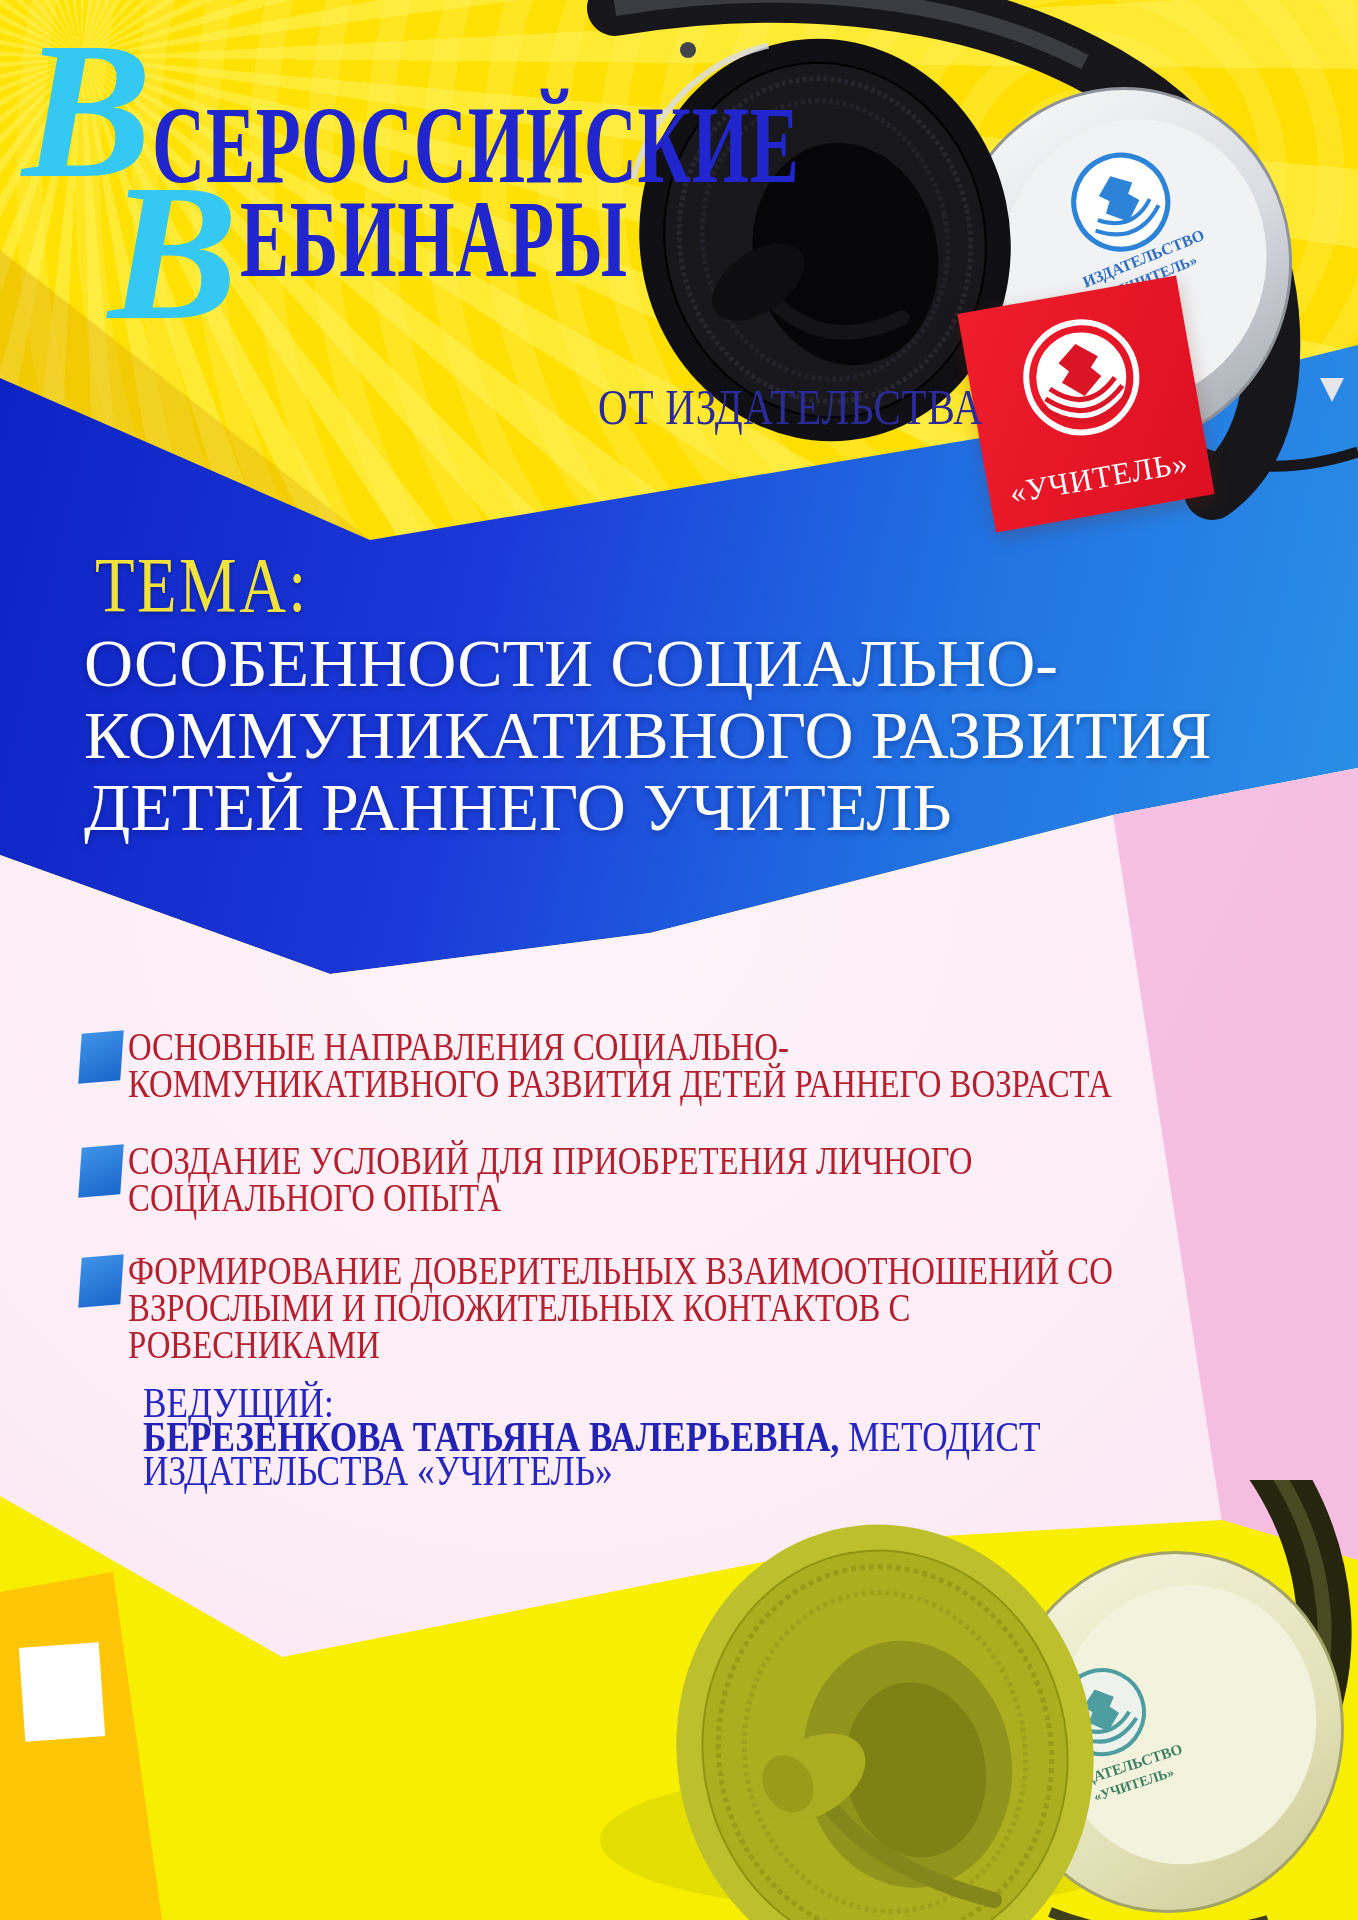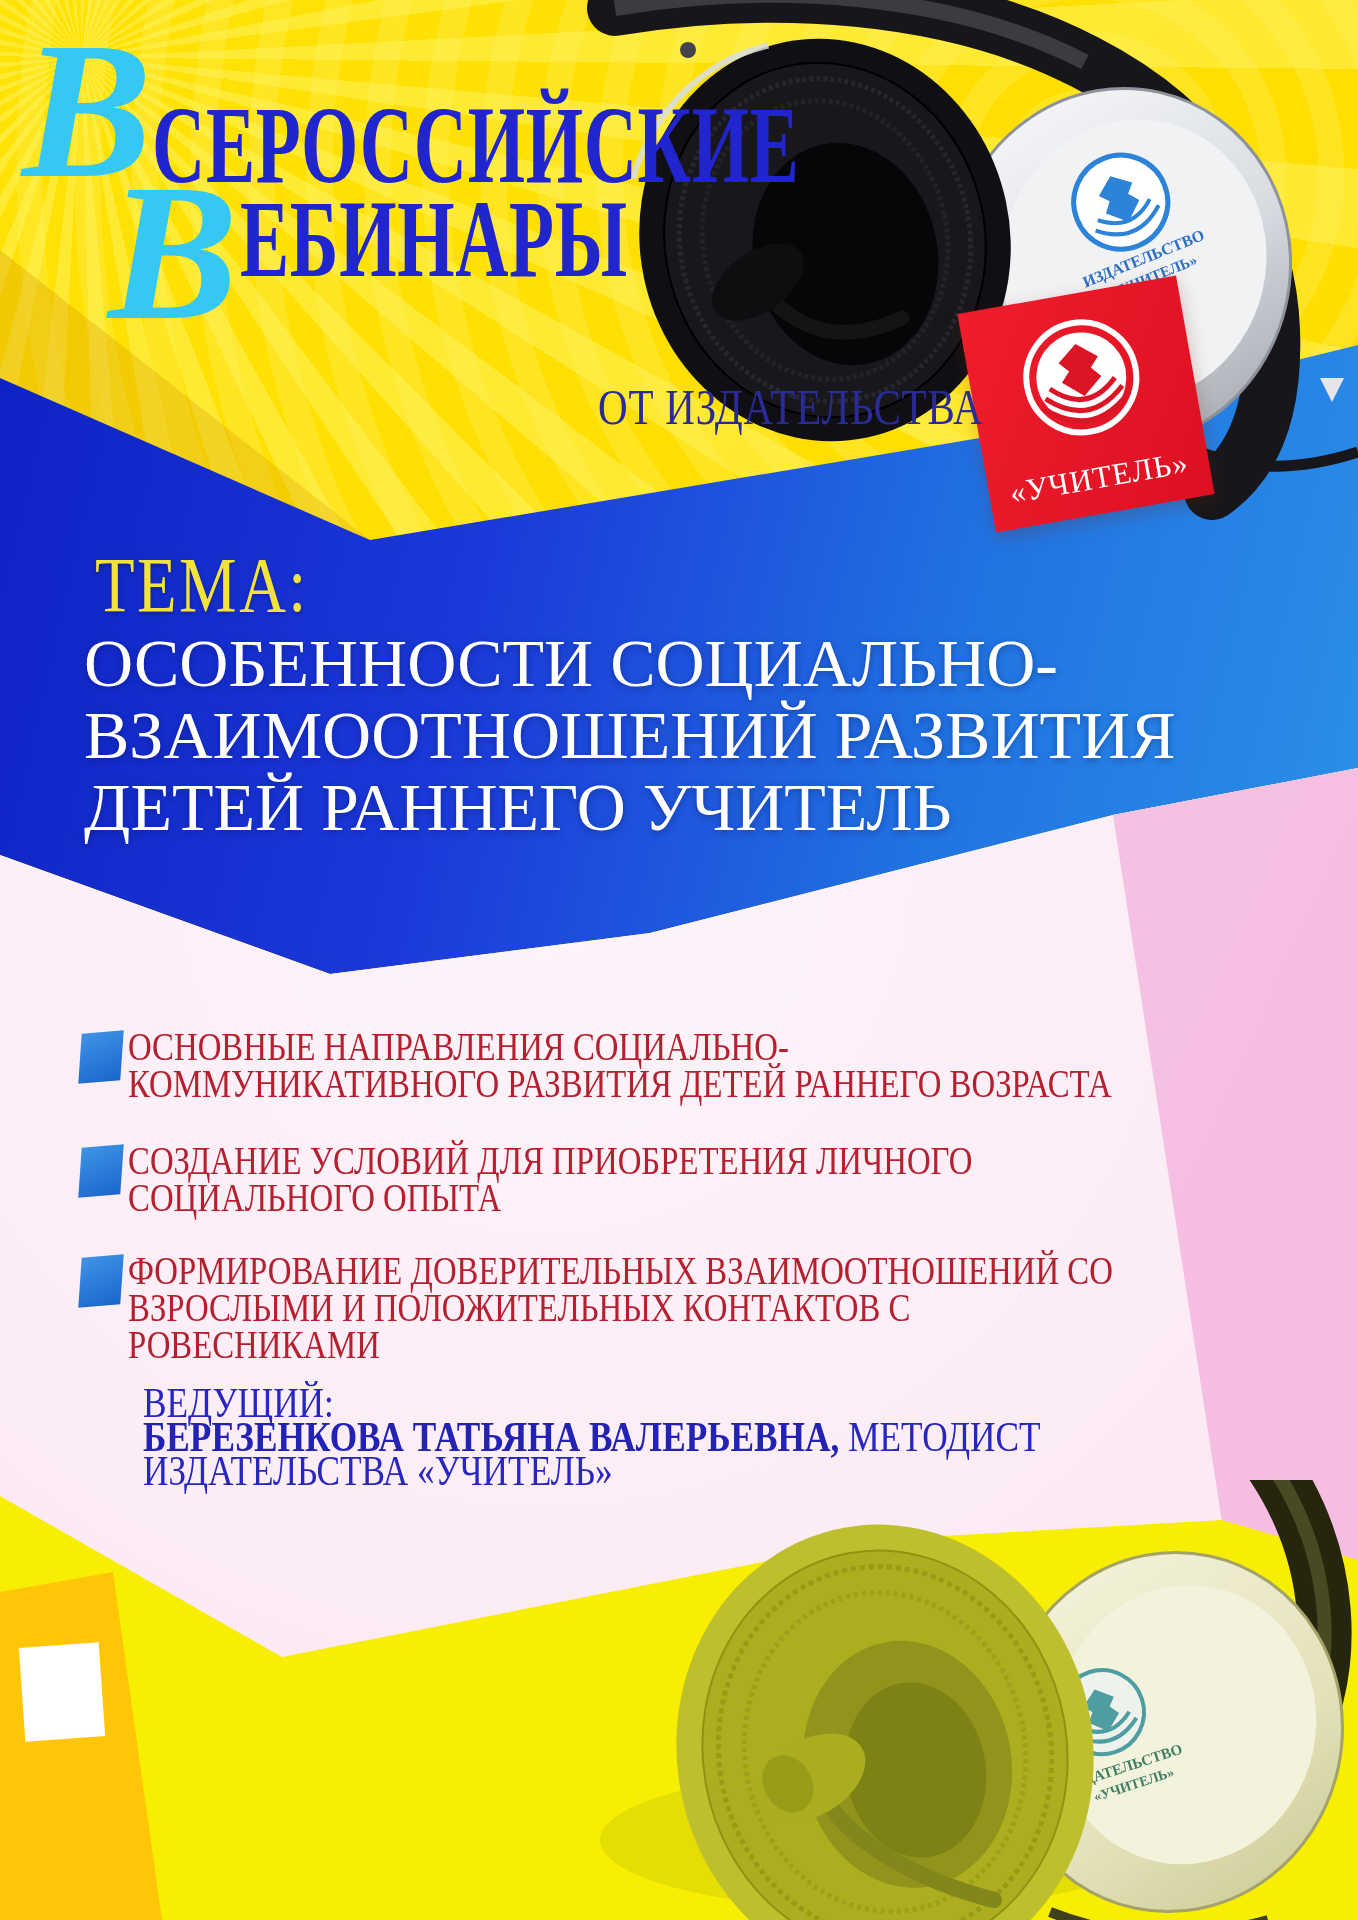--- a/index.html
+++ b/index.html
@@ -175,21 +175,21 @@
   <div class="abs brand-v" style="left:22px;top:13px">В</div>
   <div class="abs brand-word" style="left:152px;top:90px">СЕРОССИЙСКИЕ</div>
   <div class="abs brand-v" style="left:108px;top:155px">В</div>
   <div class="abs brand-word" style="left:240px;top:184px">ЕБИНАРЫ</div>
 
   <div class="abs from-pub" style="left:598px;top:378px">ОТ ИЗДАТЕЛЬСТВА</div>
 
   <div class="abs tema" style="left:95px;top:540px">ТЕМА:</div>
   <div class="abs title" style="left:84px;top:627px">
     <div>ОСОБЕННОСТИ СОЦИАЛЬНО-</div>
-    <div>ВЗАИМООТНОШЕНИЙ РАЗВИТИЯ</div>
+    <div>КОММУНИКАТИВНОГО РАЗВИТИЯ</div>
     <div>ДЕТЕЙ РАННЕГО УЧИТЕЛЬ</div>
   </div>
 
   <div class="abs bullet-marker" style="left:80px;top:1032px"></div>
   <div class="abs bullet-text" style="left:128px;top:1028px">ОСНОВНЫЕ НАПРАВЛЕНИЯ СОЦИАЛЬНО-КОММУНИКАТИВНОГО РАЗВИТИЯ ДЕТЕЙ РАННЕГО ВОЗРАСТА</div>
 
   <div class="abs bullet-marker" style="left:80px;top:1146px"></div>
   <div class="abs bullet-text" style="left:128px;top:1142px">СОЗДАНИЕ УСЛОВИЙ ДЛЯ ПРИОБРЕТЕНИЯ ЛИЧНОГО СОЦИАЛЬНОГО ОПЫТА</div>
 
   <div class="abs bullet-marker" style="left:80px;top:1256px"></div>

